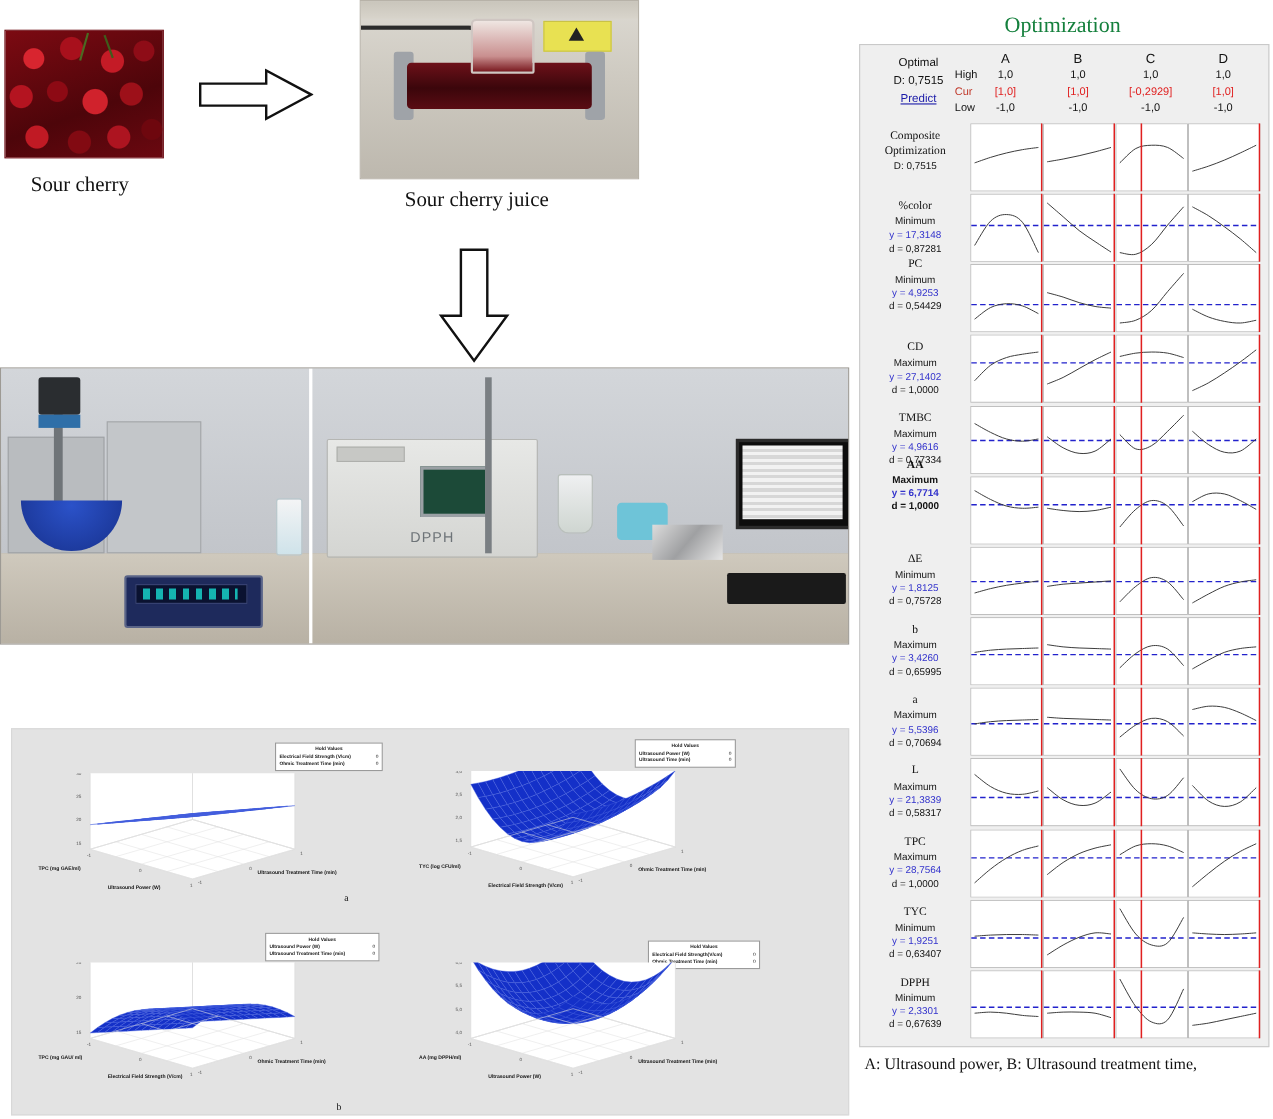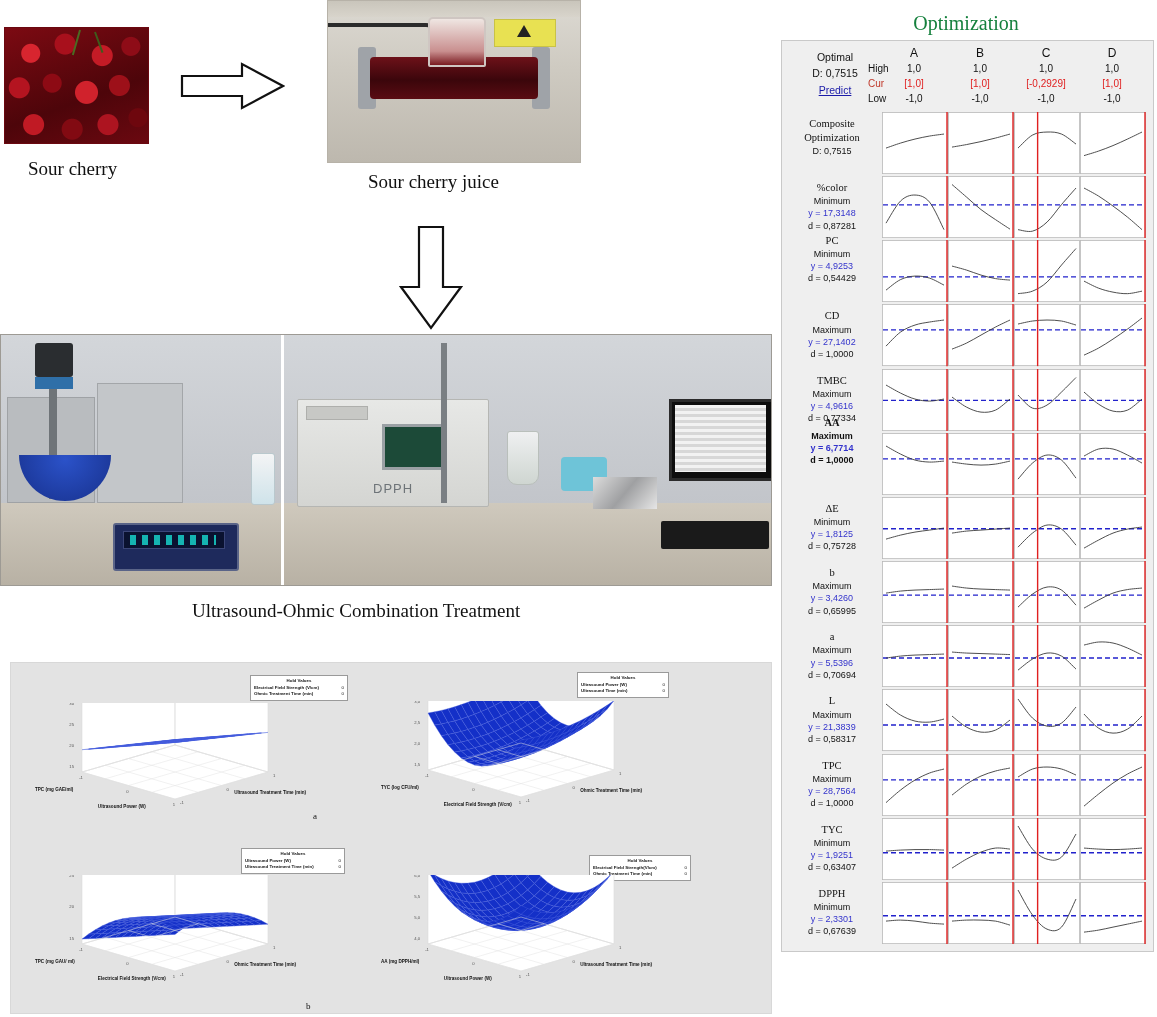--- a/index.html
+++ b/index.html
@@ -228,21 +228,20 @@
     <div class="flask"></div>
     <div class="bluejar"></div>
     <div class="foil"></div>
     <div class="monitor">
         <div class="rows"></div>
       </div>
     <div class="keyboard"></div>
     <div class="divider"></div>
   </div>
 
-  <div class="abs caption" style="left:192px;top:600px;">Ultrasound-Ohmic Combination Treatment</div>
 </div>
 
 <div class="abs" id="surface-panel">
 
   <div class="hold-box" style="left:239px;top:12px;width:90px;">
     <div class="hb-title">Hold Values</div>
     <div class="hb-row">
       <span>Electrical Field Strength (V/cm)</span>
       <span>0</span>
     </div>
@@ -1608,13 +1607,14 @@
     </svg>
     <svg class="cellsvg" width="66" height="62.15384615384616" style="left: 298px; top: 840.846px;">
       <rect x="0.5" y="0.5" width="65" height="61.15384615384616" fill="#ffffff" stroke="#b8b8b8" stroke-width="0.8"></rect>
       <line x1="1" x2="65" y1="33.72797515384616" y2="33.72797515384616" stroke="#2222cc" stroke-width="1.3" stroke-dasharray="5,3"></line>
       <path d="M4.00,50.14 C6.42,49.80 13.67,48.97 18.50,48.13 C23.33,47.29 28.17,46.12 33.00,45.12 C37.83,44.12 42.67,43.11 47.50,42.11 C52.33,41.11 59.58,39.60 62.00,39.10" fill="none" stroke="#3a3a3a" stroke-width="0.9"></path>
       <line x1="65" x2="65" y1="0" y2="62.15384615384616" stroke="#e02020" stroke-width="1.4"></line>
     </svg>
   </div>
 
 <div class="abs" id="opt-caption">
+  <div>A: Ultrasound power, B: Ultrasound treatment time,</div>
 </div>
 
 </body></html>

